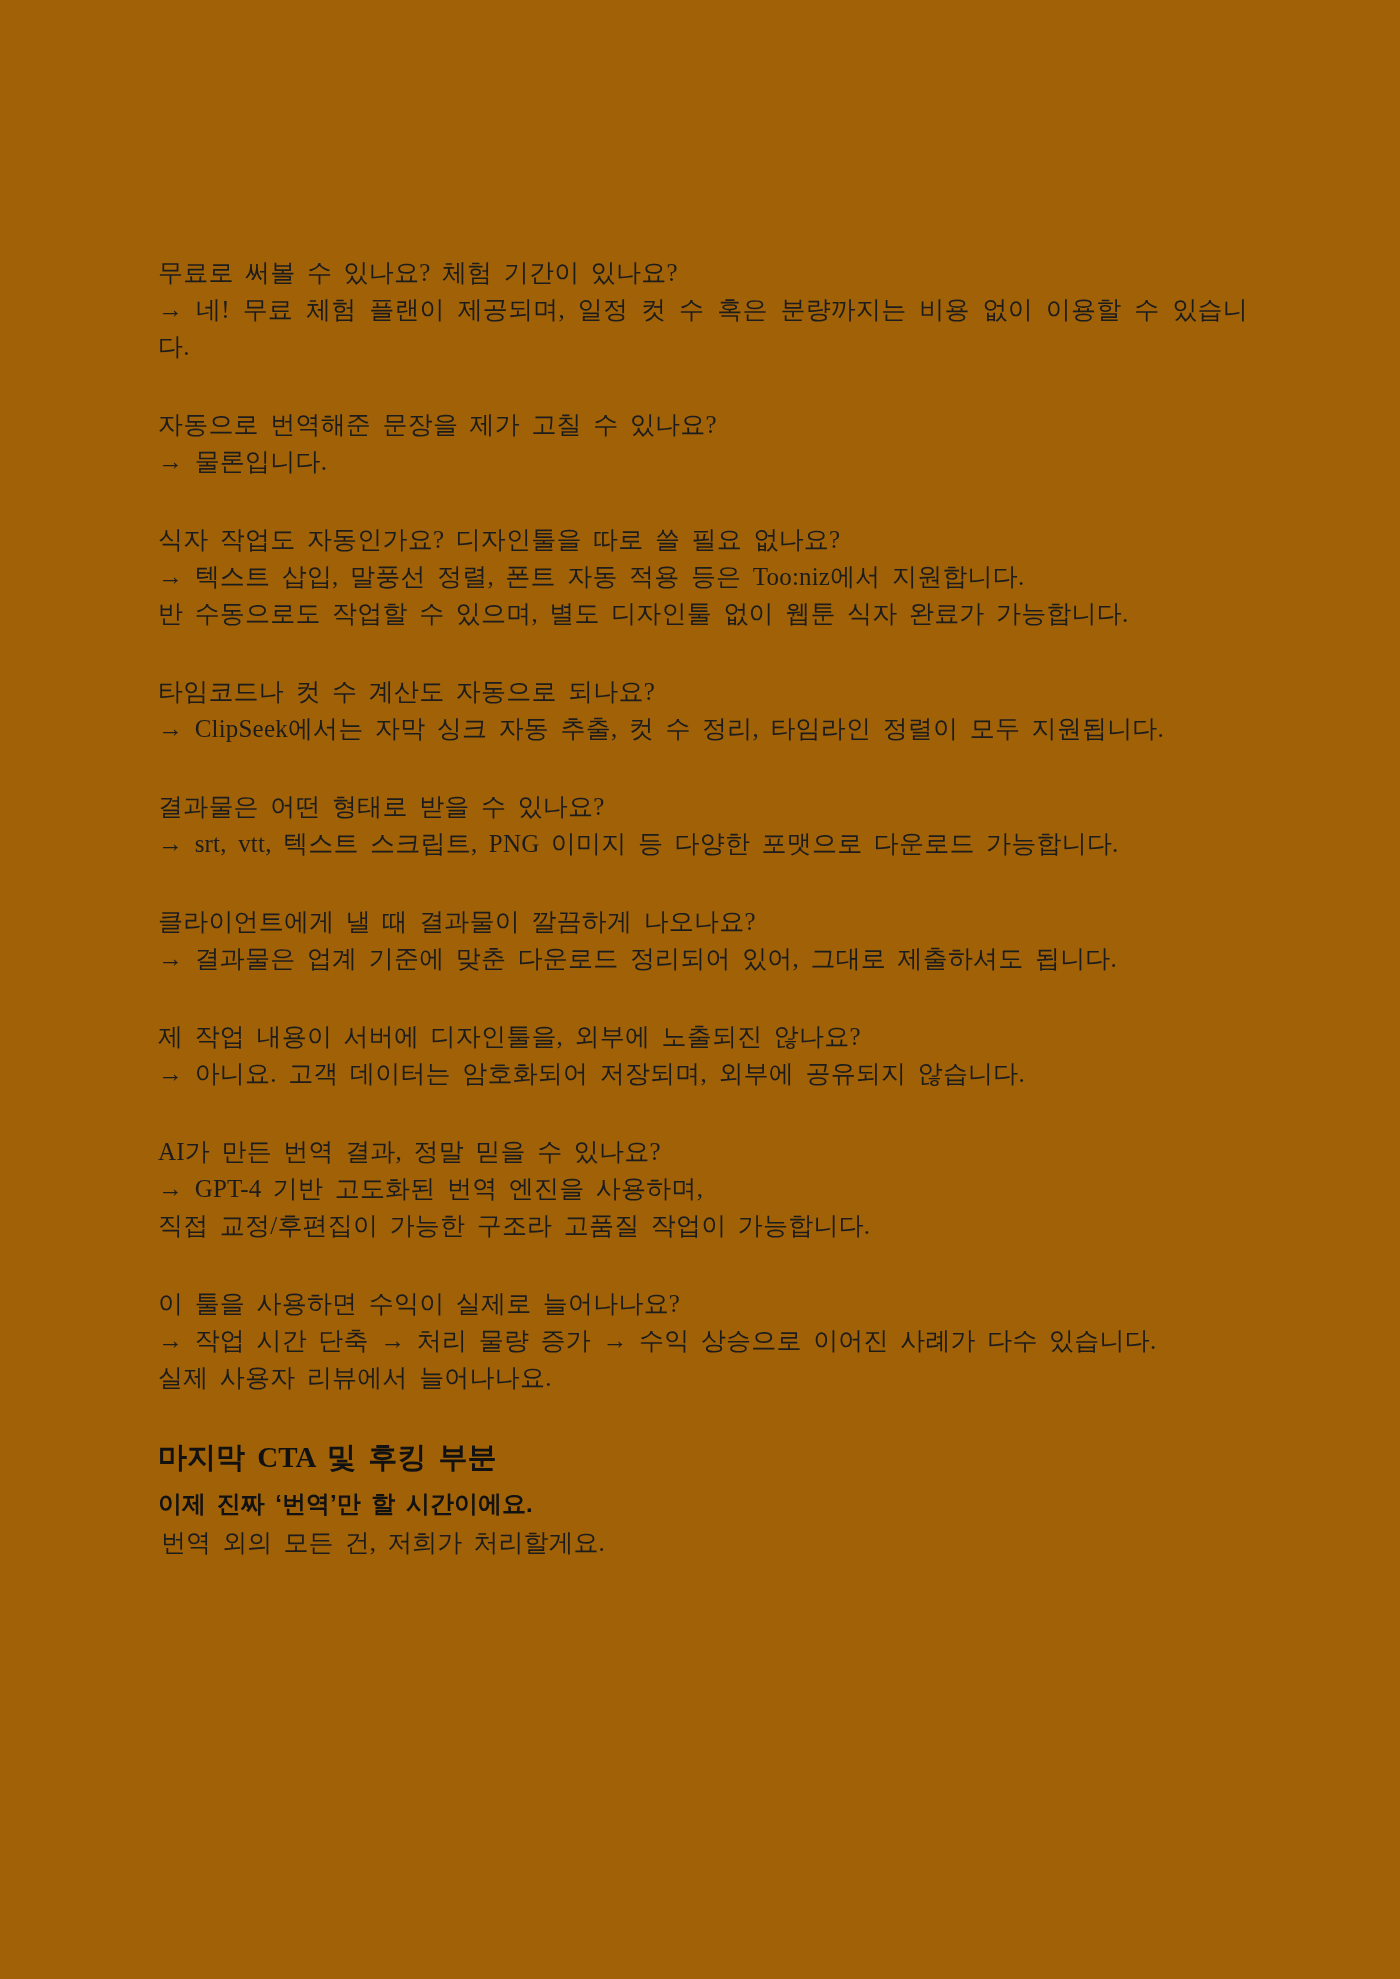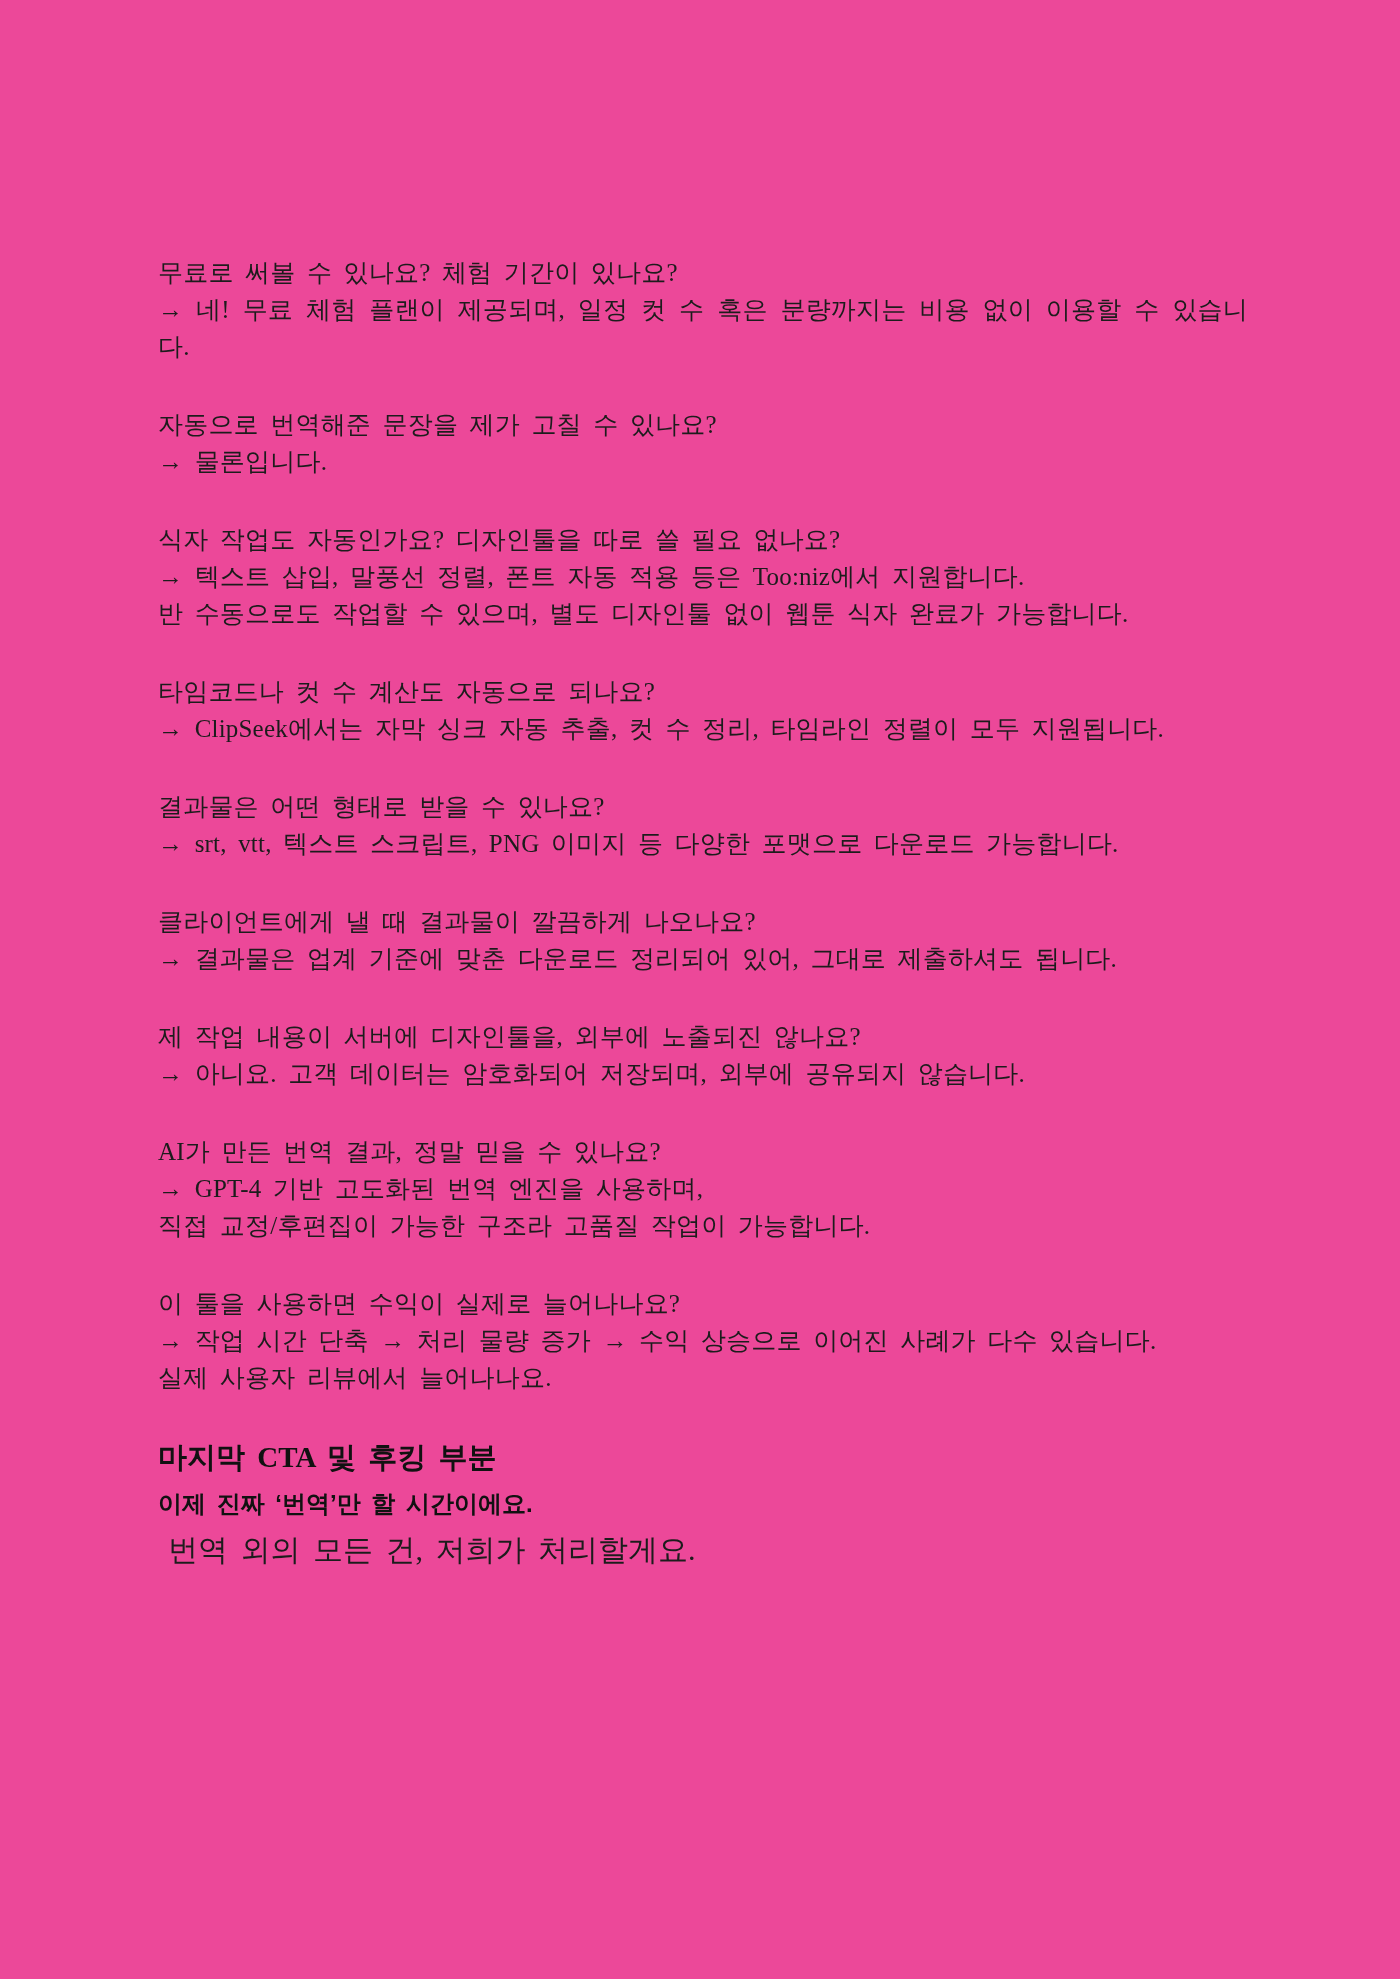--- a/index.html
+++ b/index.html
@@ -4,21 +4,21 @@
 <style>
   html, body {
     margin: 0;
     padding: 0;
     background: #ffffff;
   }
   .page {
     position: relative;
     width: 1400px;
     height: 1979px;
-    background: #ec4899;
+    background: #a16207;
     color: #1c1c1c;
     font-family: "Liberation Serif", "DejaVu Serif", serif;
     overflow: hidden;
   }
   .content {
     position: absolute;
     left: 158px;
     top: 254px;
     width: 1090px;
   }
@@ -50,22 +50,22 @@
   .cta-hook {
     margin: 0;
     font-size: 24px;
     line-height: 36px;
     font-weight: bold;
     color: #111111;
     font-family: "Liberation Sans", "DejaVu Sans", sans-serif;
     word-spacing: 4px;
   }
   .cta-body {
-    margin: 10px;
-    font-size: 30px;
+    margin: 3px;
+    font-size: 25px;
     line-height: 36px;
     word-spacing: 5px;
     font-family: Liberation Serif, serif;
   }
 </style>
 </head>
 <body>
 
 <div class="page">
   <div class="content">

